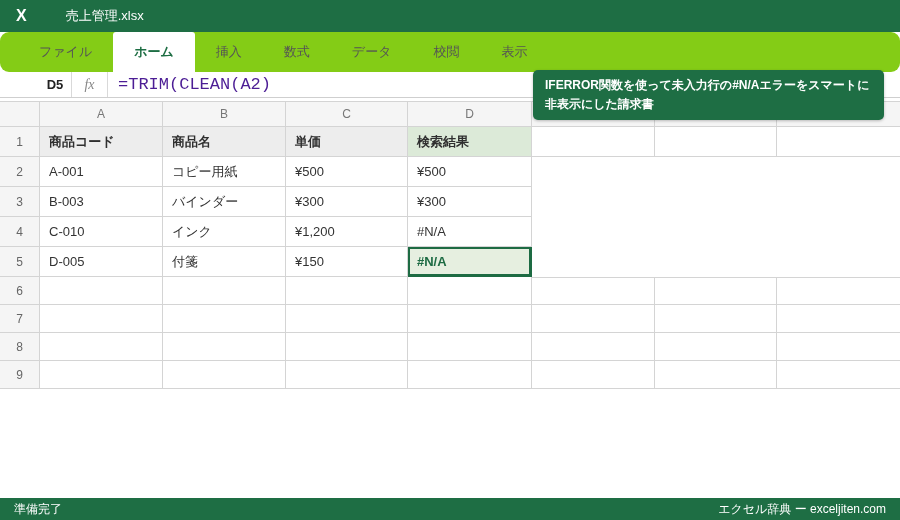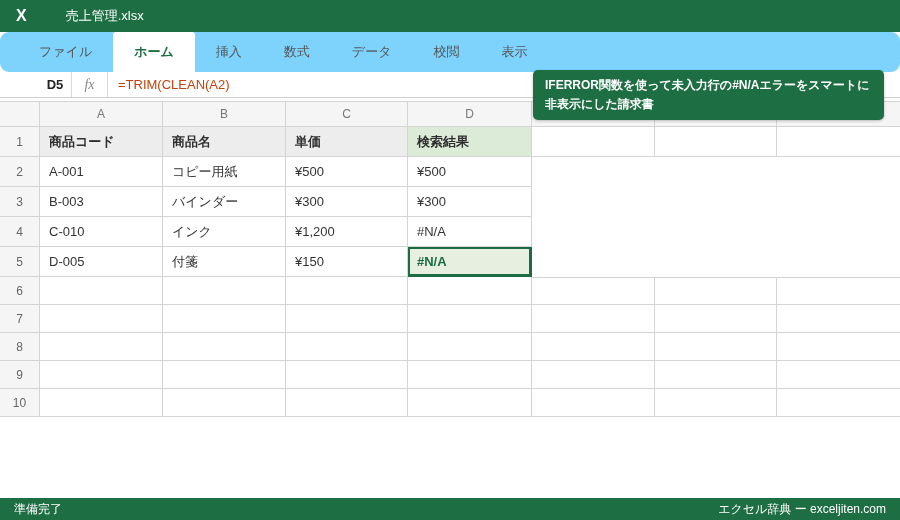--- a/index.html
+++ b/index.html
@@ -6,29 +6,29 @@
   html,body { width:900px; height:520px; overflow:hidden; }
   body { font-family:"Liberation Sans","DejaVu Sans",sans-serif; background:#fff; }
   .app { position:relative; width:900px; height:520px; background:#fff; }
 
   
   .titlebar { height:32px; background:#1e6e44; color:#fff; display:flex; align-items:center; padding:0 16px; gap:11px; }
   .logo { font-weight:700; font-size:16px; }
   .filename { font-size:13px;margin-left:28px; }
 
   
-  .tabs { height:40px; background:#7dd3fc; display:flex; align-items:stretch; padding-left:18px; font-size:13px; color:#555;border-radius:9px; }
+  .tabs { height:40px; background:#84cc16; display:flex; align-items:stretch; padding-left:18px; font-size:13px; color:#555;border-radius:9px; }
   .tab { display:flex; align-items:center; padding:0 21px; cursor:default; }
   .tab.active { background:#fff; color:#1e6e44; font-weight:700; border-radius:3px 3px 0 0; }
 
   
   .fbar { height:26px; background:#fff; border-bottom:1px solid #cfcfcf; display:flex; align-items:stretch; }
   .namebox { width:72px; display:flex; align-items:center; justify-content:center; font-weight:700; font-size:13px; color:#222; border-right:1px solid #d9d9d9;padding-left:39px; }
   .fxbtn { width:36px; display:flex; align-items:center; justify-content:center; font-style:italic; font-family:"Liberation Serif",serif; color:#888; font-size:14px; border-right:1px solid #d9d9d9; }
-  .formula { display:flex; align-items:center; padding-left:10px; font-family:Liberation Sans, sans-serif; font-size:13px; color:#c2410c; }
+  .formula { display:flex; align-items:center; padding-left:10px; font-family:Liberation Mono, monospace; font-size:17px; color:#4c1d95; }
 
   
   .sheet { margin-top:3px; border-top:1px solid #d4d4d4; }
   .gr { display:flex; }
   .cell, .rowhdr, .colhdr, .corner { border-right:1px solid #d4d4d4; border-bottom:1px solid #d4d4d4; background:#fff; display:flex; align-items:center; font-size:13px; color:#333; padding:0 9px; overflow:hidden; white-space:nowrap; }
   .corner, .colhdr { height:25px; background:#f5f5f5; color:#777; font-size:12px; justify-content:center; padding:0; }
   .rowhdr { background:#f5f5f5; color:#666; font-size:12px; justify-content:center; padding:0; }
   .c0 { width:40px; } .c1 { width:123px; } .c2 { width:123px; } .c3 { width:122px; }
   .c4 { width:124px; } .c5 { width:123px; } .c6 { width:122px; } .c7 { width:123px; border-right:none; }
   .h30 > div { height:30px; } .h28 > div { height:28px; }
@@ -175,30 +175,20 @@
       <div class="rowhdr c0">9</div>
       <div class="cell c1"></div>
       <div class="cell c2"></div>
       <div class="cell c3"></div>
       <div class="cell c4"></div>
       <div class="cell c5"></div>
       <div class="cell c6"></div>
       <div class="cell c7"></div>
     </div>
 
-    <div class="gr h28">
-      <div class="rowhdr c0">10</div>
-      <div class="cell c1"></div>
-      <div class="cell c2"></div>
-      <div class="cell c3"></div>
-      <div class="cell c4"></div>
-      <div class="cell c5"></div>
-      <div class="cell c6"></div>
-      <div class="cell c7"></div>
-    </div>
 
   </div>
 
   <div class="tooltip">IFERROR関数を使って未入力行の#N/Aエラーをスマートに非表示にした請求書</div>
 
   <div class="statusbar">
     <span>準備完了</span>
     <span>エクセル辞典 ー exceljiten.com</span>
   </div>
 

